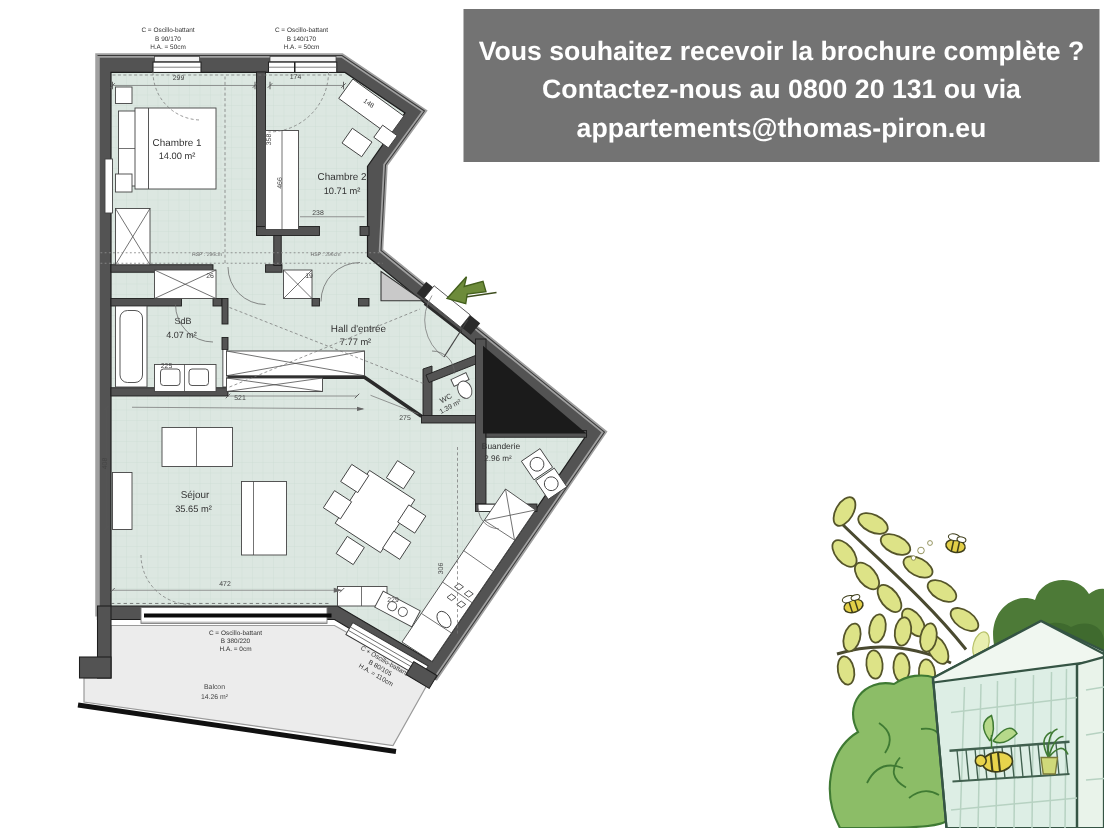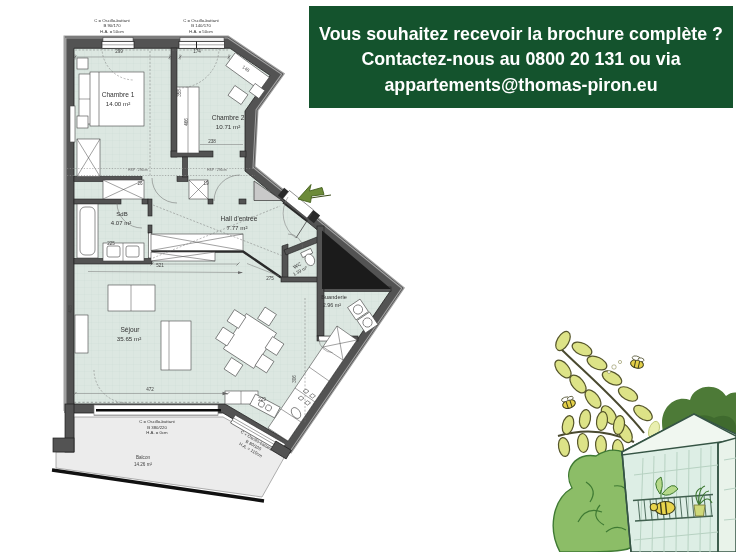--- a/index.html
+++ b/index.html
@@ -1,17 +1,17 @@
 <!DOCTYPE html>
 <html><head>
 <meta charset="utf-8">
 <style>
 html,body{margin:0;padding:0;width:736px;height:552px;background:#fff;overflow:hidden}
 *{font-family:"Liberation Sans",sans-serif}
-#banner{position:absolute;left:309px;top:6px;width:424px;height:102px;background:#14532d;color:#fff;
+#banner{position:absolute;left:309px;top:6px;width:424px;height:102px;background:#737373;color:#fff;
  text-align:center;font-weight:bold;font-size:17.8px;line-height:25.5px;box-sizing:border-box;padding-top:15.5px}
 #stage{position:absolute;left:0;top:0}
 </style>
 </head>
 <body>
 <svg id="stage" width="736" height="552" viewBox="0 0 736 552" xmlns="http://www.w3.org/2000/svg">
 <defs>
 <pattern id="grid" width="7" height="7" patternUnits="userSpaceOnUse">
 <path d="M7,0 H0 V7" fill="none" stroke="#cbdcd2" stroke-width="0.5"></path>
 </pattern>

